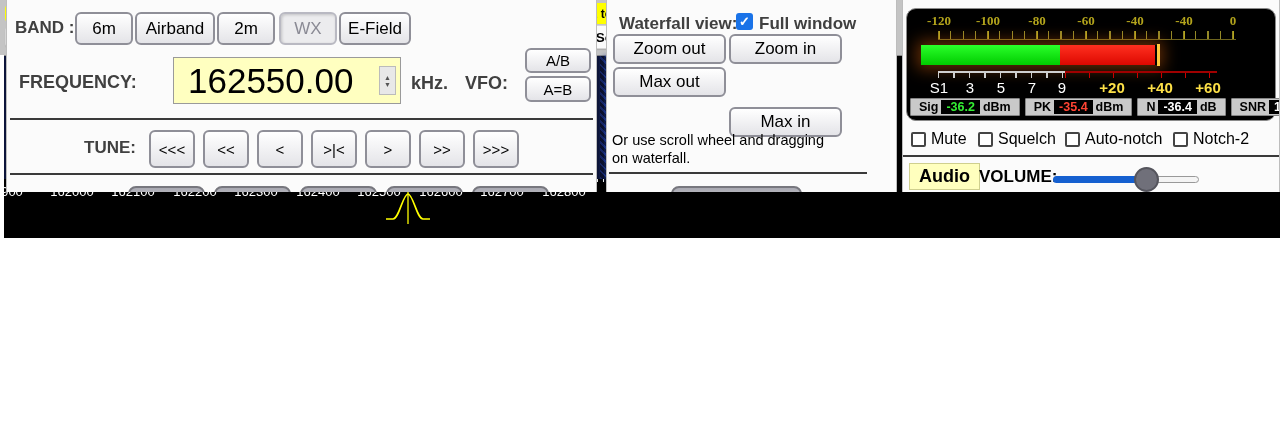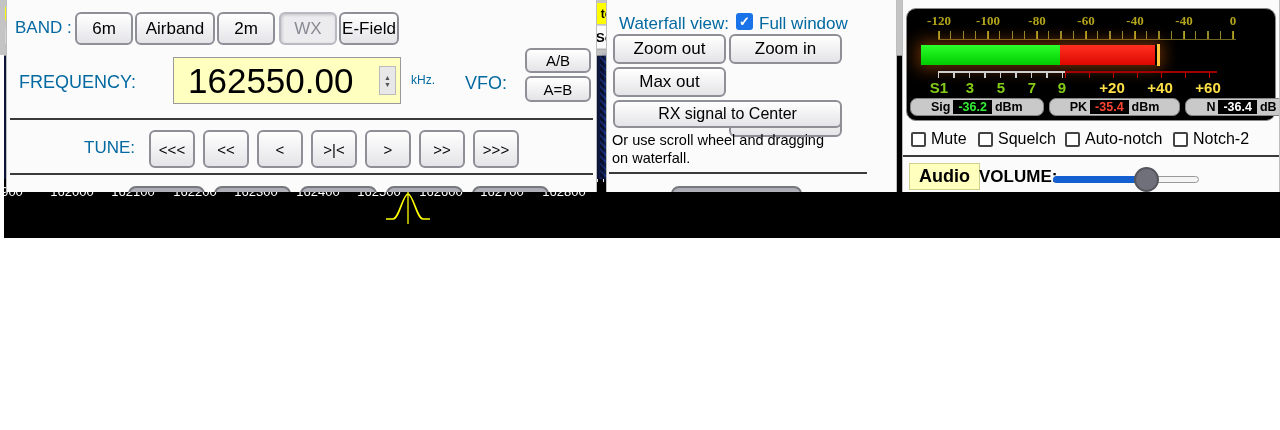--- a/index.html
+++ b/index.html
@@ -53,21 +53,21 @@
   .p-left { left:6px; width:591px; }
   .p-mid  { left:606px; width:291px; }
   .p-right{ left:902px; width:378px; }
 
   .btn3d { position:absolute; display:flex; align-items:center; justify-content:center;
            background:linear-gradient(#ffffff,#e4e4e8); border:2px solid #8f8f98; border-radius:6px;
            font-size:17px; color:#000; cursor:pointer; }
   .btn3d.pressed { background:#ececee; border-color:#b9b9c2; color:#8a8a94;
            box-shadow:inset 1px 1px 3px rgba(0,0,0,.18); }
   .divider { position:absolute; height:2px; background:#3a3a3a; }
-  .blabel { position:absolute; font-weight:normal; color:#0369a1; }
+  .blabel { position:absolute; font-weight:bold; color:#404040; }
 
   .freq-input { position:absolute; left:166px; top:57px; width:228px; height:47px; background:#ffffc0;
            border:1px solid #9a9a9a; font-family:"Liberation Sans",sans-serif; font-size:35px; color:#000;
            padding-left:14px; }
   .spinner { position:absolute; left:372px; top:66px; width:17px; height:29px; background:#e8e8e8;
            border:1px solid #bbb; display:flex; flex-direction:column; align-items:center;
            justify-content:center; font-size:7px; color:#555; line-height:7px; cursor:pointer; }
 
   .stub-btn { position:absolute; top:186px; height:24px; background:linear-gradient(#a9a9b2,#d6d6da);
            border:2px solid #77777e; border-radius:8px; }
@@ -85,27 +85,27 @@
            box-shadow:0 0 16px 4px rgba(255,115,15,.4); }
   .m-green { position:absolute; left:0; top:0; width:139px; height:20px;
            background:linear-gradient(#2aff2a,#00cc00); }
   .m-red { position:absolute; left:139px; top:0; width:95px; height:20px;
            background:linear-gradient(#ff3020,#dd0800); }
   .m-peak { position:absolute; left:236px; top:-1px; width:3px; height:22px; background:#ffc840; }
   .m-sticks { position:absolute; left:31px; top:62px; width:127px; height:7px; border-top:2px solid #cfcfcf;
            background:repeating-linear-gradient(90deg,#cfcfcf 0 1px, transparent 1px 15.5px); }
   .m-rticks { position:absolute; left:158px; top:62px; width:152px; height:7px; border-top:2px solid #a00000;
            background:repeating-linear-gradient(90deg,#cc0000 0 1px, transparent 1px 24px); }
-  .m-slabel { position:absolute; top:70px; transform:translateX(-50%); color:#84cc16;
-           font-size:15px; font-weight:bold; }
+  .m-slabel { position:absolute; top:70px; transform:translateX(-50%); color:#ffffff;
+           font-size:15px; font-weight:normal; }
   .m-plabel { position:absolute; top:70px; transform:translateX(-50%); color:#fde047;
            font-size:15px; font-weight:bold; }
   .badges { position:absolute; left:3px; top:89px; display:flex; gap:5px; }
   .pill { display:inline-flex; align-items:center; gap:3px; background:#c9c9c9; border:1px solid #858585;
-           border-radius:7px; padding:1px 20px; font-size:12.5px; font-weight:bold; color:#000; }
+           border-radius:1px; padding:1px 8px; font-size:12.5px; font-weight:bold; color:#000; }
   .pill .val { background:#000; padding:0 5px; font-weight:bold; }
   .v-green { color:#33ee33; } .v-red { color:#ff4433; } .v-white { color:#fff; }
 
   .ck-item { position:absolute; top:130px; display:flex; align-items:center; gap:5px; font-size:16px; color:#000; }
   .ck-box { width:15px; height:15px; border:2px solid #444; border-radius:2px; background:#fff; cursor:pointer; }
 
   .audio-tag { position:absolute; left:6px; top:163px; height:27px; padding:0 9px; background:#ffffbe;
            border:1px solid #cfcf8e; display:flex; align-items:center; font-size:18px; font-weight:bold; }
   .vol-label { position:absolute; left:76px; top:167px; font-size:17px; font-weight:bold; }
   .vol-blue { position:absolute; left:150px; top:176px; width:84px; height:7px; background:#1560d0; border-radius:4px 0 0 4px; }
@@ -208,29 +208,29 @@
       <path d="M1,44 H8 C14,44 18,19 23,19 C28,19 32,44 38,44 H45" fill="none" stroke="#ffff00" stroke-width="1.6"></path>
     </svg>
   </div>
 
   <div class="panel p-left">
     <div class="blabel" style="left:8px; top:18px; font-size:17px;">BAND :</div>
     <div class="btn3d" style="left:68px;  top:12px; width:58px; height:33px;">6m</div>
     <div class="btn3d" style="left:128px; top:12px; width:80px; height:33px;">Airband</div>
     <div class="btn3d" style="left:210px; top:12px; width:58px; height:33px;">2m</div>
     <div class="btn3d pressed" style="left:272px; top:12px; width:58px; height:33px;">WX</div>
-    <div class="btn3d" style="left:332px; top:12px; width:60px; height:33px;">E-Field</div>
+    <div class="btn3d" style="left:332px; top:12px; width:72px; height:33px;">E-Field</div>
 
     <div class="blabel" style="left:12px; top:72px; font-size:18px;">FREQUENCY:</div>
     <input class="freq-input" value="162550.00" style="">
     <div class="spinner">
       <span>▲</span>
       <span>▼</span>
     </div>
-    <div class="blabel" style="left:404px; top:73px; font-size:12px;">kHz.</div>
+    <div class="blabel" style="left:404px; top:73px; font-size:18px;">kHz.</div>
     <div class="blabel" style="left:458px; top:73px; font-size:18px;">VFO:</div>
     <div class="btn3d" style="left:518px; top:48px; width:66px; height:25px; font-size:15px;">A/B</div>
     <div class="btn3d" style="left:518px; top:76px; width:66px; height:26px; font-size:15px;">A=B</div>
 
     <div class="divider" style="left:3px; top:118px; width:583px;"></div>
 
     <div class="blabel" style="left:77px; top:138px; font-size:17px;">TUNE:</div>
     <div class="btn3d" style="left:142px; top:130px; width:46px; height:38px; font-size:15px;">&lt;&lt;&lt;</div>
     <div class="btn3d" style="left:196px; top:130px; width:46px; height:38px; font-size:15px;">&lt;&lt;</div>
     <div class="btn3d" style="left:250px; top:130px; width:46px; height:38px; font-size:15px;">&lt;</div>
@@ -252,21 +252,20 @@
     <div class="blabel" style="left:12px; top:14px; font-size:17px;">Waterfall view:</div>
     <span class="chk-blue" style="position:absolute; left:129px; top:13px;">
       <span>✓</span>
     </span>
     <div class="blabel" style="left:152px; top:14px; font-size:17px;">Full window</div>
 
     <div class="btn3d" style="left:6px;   top:34px; width:113px; height:30px;">Zoom out</div>
     <div class="btn3d" style="left:122px; top:34px; width:113px; height:30px;">Zoom in</div>
     <div class="btn3d" style="left:6px;   top:67px; width:113px; height:30px;">Max out</div>
     <div class="btn3d" style="left:122px; top:67px; width:113px; height:30px;margin-top:40px;">Max in</div>
-    <div class="btn3d" style="left:6px;   top:100px; width:229px; height:28px; font-size:16px;">RX signal to Center</div>
 
     <div style="position:absolute; left:5px; top:132px; font-size:14.5px;">Or use scroll wheel and dragging</div>
     <div style="position:absolute; left:5px; top:150px; font-size:14.5px;">on waterfall.</div>
 
     <div class="divider" style="left:2px; top:172px; width:258px; height:1.5px;"></div>
     <div class="stub-btn" style="left:64px; width:131px;"></div>
   </div>
 
   <div class="panel p-right">
     <div class="meter">

